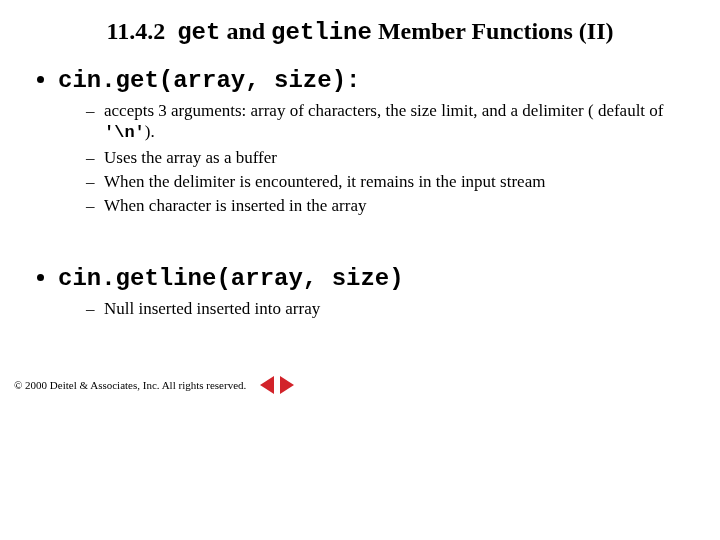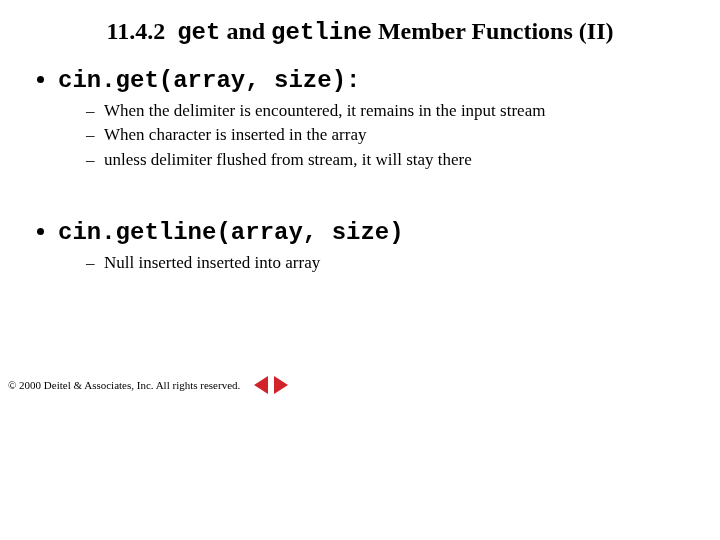--- a/index.html
+++ b/index.html
@@ -53,21 +53,21 @@
   }
   ul.level2 > li::before {
     content: "–";
     position: absolute;
     left: 0;
     top: 0;
   }
   ul.level2 .mono { font-family: "Courier New", monospace; font-weight: bold; }
   .footer {
     position: absolute;
-    left: 8px;
+    left: 14px;
     bottom: 10px;
     display: flex;
     align-items: center;
     gap: 14px;
   }
   .copyright { font-size: 11px; white-space: nowrap; }
   .navbtns { display: flex; gap: 6px; }
   .tri {
     width: 0; height: 0;
     border-top: 9px solid transparent;
@@ -85,23 +85,26 @@
 
   <h1 class="title">
     <span>11.4.2</span>&nbsp;
     <span class="mono">get</span><span> and </span><span class="mono">getline</span><span> Member Functions (II)</span>
   </h1>
 
   <ul class="level1">
     <li>
       <span class="mono">cin.get(array, size):</span>
       <ul class="level2">
+        <li>
+          <span>accepts 3 arguments: array of characters, the size limit, and a delimiter ( default of </span><span class="mono">'\n'</span><span>).</span>
+        </li>
+        <li><span>Uses the array as a buffer</span></li>
         <li><span>When the delimiter is encountered, it remains in the input stream</span></li>
         <li><span>When character is inserted in the array</span></li>
-        <li><span>unless delimiter flushed from stream, it will stay there</span></li>
       </ul>
     </li>
   </ul>
 
   <div class="gap-block"></div>
 
   <ul class="level1">
     <li>
       <span class="mono">cin.getline(array, size)</span>
       <ul class="level2">

